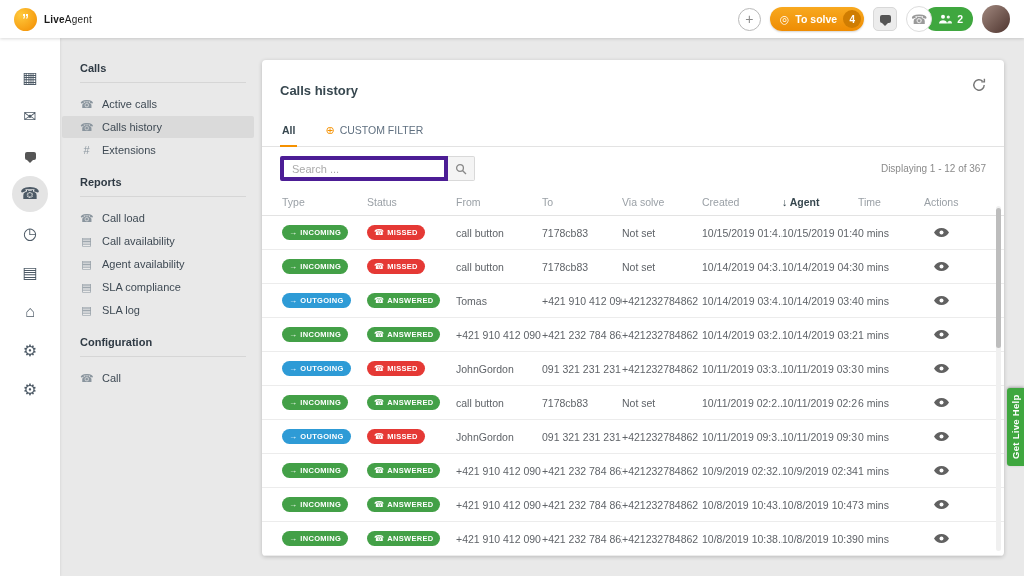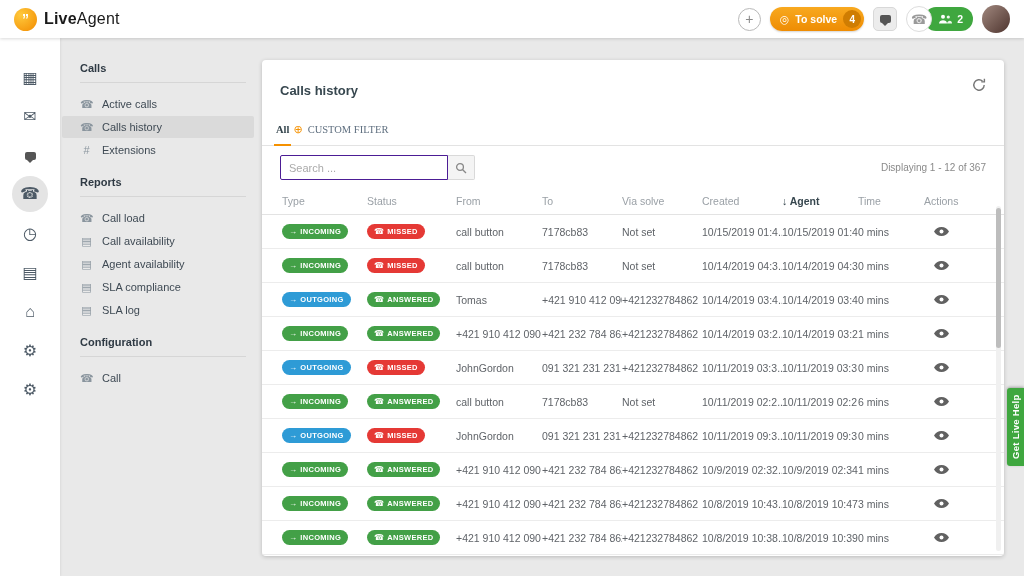--- a/index.html
+++ b/index.html
@@ -6,21 +6,21 @@
   html,body{width:1024px;height:576px;}
   body{position:relative;background:#e9e9e9;font-family:"Liberation Sans","DejaVu Sans",sans-serif;overflow:hidden;}
 
   
   .topbar{position:absolute;top:0;left:0;width:1024px;height:38px;background:#fff;
     box-shadow:0 1px 3px rgba(0,0,0,.15);display:flex;align-items:center;justify-content:space-between;
     padding:0 14px;z-index:20;}
   .brand{display:flex;align-items:center;gap:7px;}
   .logo{width:23px;height:23px;border-radius:50%;background:radial-gradient(circle at 30% 30%,#ffc93c,#f28b00);
     display:flex;align-items:center;justify-content:center;color:#fff;font-weight:bold;font-size:14px;line-height:1;}
-  .brand-text{font-size:16px;color:#1a1a1a;letter-spacing:.2px;}
+  .brand-text{font-size:10px;color:#1a1a1a;letter-spacing:.2px;}
   .brand-text b{font-weight:800;}
   .topbar-right{display:flex;align-items:center;gap:9px;}
   .round-btn{width:23px;height:23px;border:1px solid #b9b9b9;border-radius:50%;color:#8a8a8a;font-size:14px;
     display:flex;align-items:center;justify-content:center;cursor:pointer;background:#fff;}
   .tosolve{height:24px;border-radius:12px;background:linear-gradient(180deg,#f8a91f,#ee8c03);
     display:flex;align-items:center;gap:6px;padding:0 3px 0 10px;color:#fff;font-size:10.5px;font-weight:bold;
     cursor:pointer;box-shadow:0 1px 2px rgba(0,0,0,.18);}
   .tosolve-icon{font-size:11px;font-weight:normal;}
   .tosolve-badge{width:18px;height:18px;border-radius:50%;background:#cf7d02;display:flex;align-items:center;
     justify-content:center;font-size:10px;}
@@ -55,28 +55,28 @@
   .nav-item .i-glyph{width:13px;font-size:11px;color:#8a959e;text-align:center;line-height:1;}
   .i-video{display:inline-block;width:11px;height:7px;background:#6b7680;border-radius:1px;position:relative;margin-right:2px;}
   .i-video:after{content:'';position:absolute;right:-4px;top:0;border:3.5px solid transparent;border-left:4px solid #6b7680;}
 
   
   .card{position:absolute;left:262px;top:60px;width:742px;height:496px;background:#fff;border-radius:4px;
     box-shadow:0 1px 4px rgba(0,0,0,.2);z-index:5;overflow:hidden;}
   .card-head{padding:22px 18px 0;display:flex;justify-content:space-between;align-items:flex-start;}
   .card-title{font-size:13px;font-weight:bold;color:#37474f;line-height:18px;}
   .refresh{color:#757575;cursor:pointer;margin-top:-4px;}
-  .tabs{display:flex;padding:0 12px;margin-top:18px;border-bottom:1px solid #e3e3e3;font-family:Liberation Serif, serif;}
+  .tabs{display:flex;gap:26px;padding:0 18px;margin-top:18px;border-bottom:1px solid #e3e3e3;}
   .tab{font-size:10.5px;color:#607080;padding:6px 2px 10px;display:flex;align-items:center;gap:5px;cursor:pointer;position:relative;}
   .tab.active{color:#37474f;font-weight:bold;}
   .tab.active:after{content:'';position:absolute;left:0;right:0;bottom:-1px;height:2px;background:#f59100;}
   .tab-plus{color:#f59100;font-size:11px;line-height:1;}
   .toolbar{display:flex;justify-content:space-between;align-items:center;padding:9px 18px 8px;}
   .search-group{display:flex;}
-  .search-input{width:168px;height:25px;border:1px solid #4c1d95;border-radius:2px 0 0 2px;font-size:11px;
+  .search-input{width:168px;height:25px;border:4px solid #4c1d95;border-radius:2px 0 0 2px;font-size:11px;
     padding:0 8px;color:#444;outline:none;font-family:inherit;background:#fff;}
   .search-input::placeholder{color:#aaa;}
   .search-btn{width:27px;height:25px;border:1px solid #d9d9d9;border-left:none;background:#f4f4f4;
     border-radius:0 2px 2px 0;display:flex;align-items:center;justify-content:center;cursor:pointer;}
   .displaying{font-size:10px;color:#8a8a8a;}
   .thead,.tr{display:grid;grid-template-columns:85px 89px 86px 80px 80px 80px 76px 66px 1fr;padding-left:20px;}
   .thead{padding-top:7px;padding-bottom:7px;border-bottom:1px solid #e3e3e3;}
   .th{font-size:10.5px;color:#9aa0a6;cursor:pointer;white-space:nowrap;}
   .th.sorted{color:#37474f;font-weight:bold;}
   .tr{align-items:center;height:34px;border-bottom:1px solid #ececec;}

